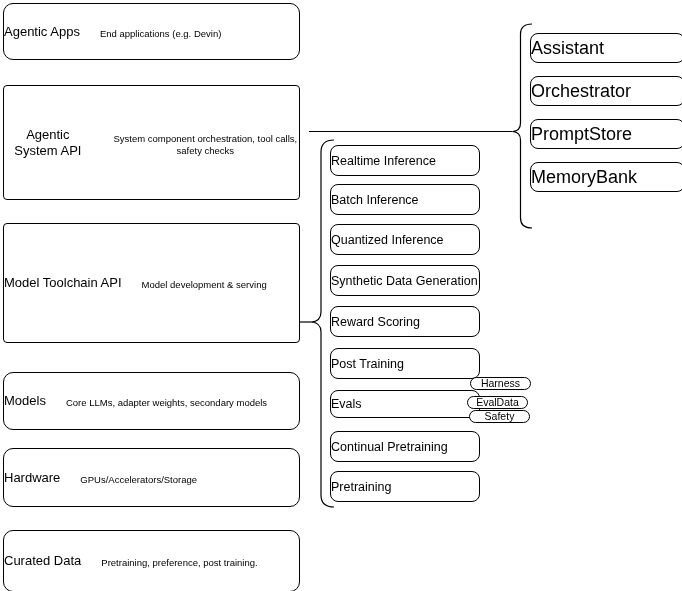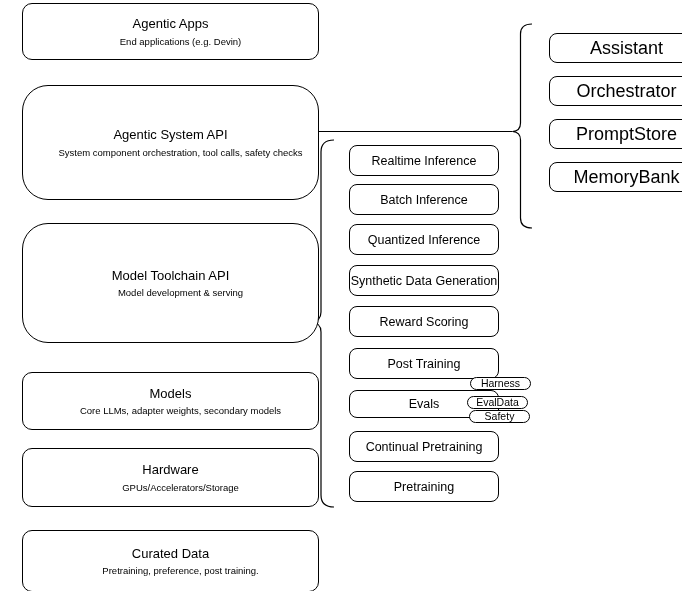--- a/index.html
+++ b/index.html
@@ -17,29 +17,28 @@
     left: 0; top: 0;
     width: 682px; height: 591px;
     z-index: 0;
   }
   .node {
     position: absolute;
     box-sizing: border-box;
     background: #ffffff;
     border: 1px solid #000000;
     display: flex;
-    flex-direction: column;
+    flex-direction: row;
     align-items: center;
-    justify-content: center;
+    justify-content: flex-start;
     text-align: center;
     z-index: 1;
-    margin-left: 19px;
   }
   .lbox { left: 3px; width: 297px; border-radius: 10px; }
-  .lbox.big { border-radius: 26px; }
+  .lbox.big { border-radius: 4px; }
   .ltitle { font-size: 13px; line-height: 1.2; }
   .lsub { font-size: 9.5px; line-height: 1.2; margin-top: 4px; padding-left: 20px; }
   .mbox { left: 330px; width: 150px; height: 31px; border-radius: 8px; font-size: 12.5px; }
   .rbox { left: 530px; width: 155px; height: 30px; border-radius: 8px; font-size: 18px; }
   .pill {
     position: absolute;
     box-sizing: border-box;
     background: #ffffff;
     border: 1px solid #000000;
     border-radius: 7px;

